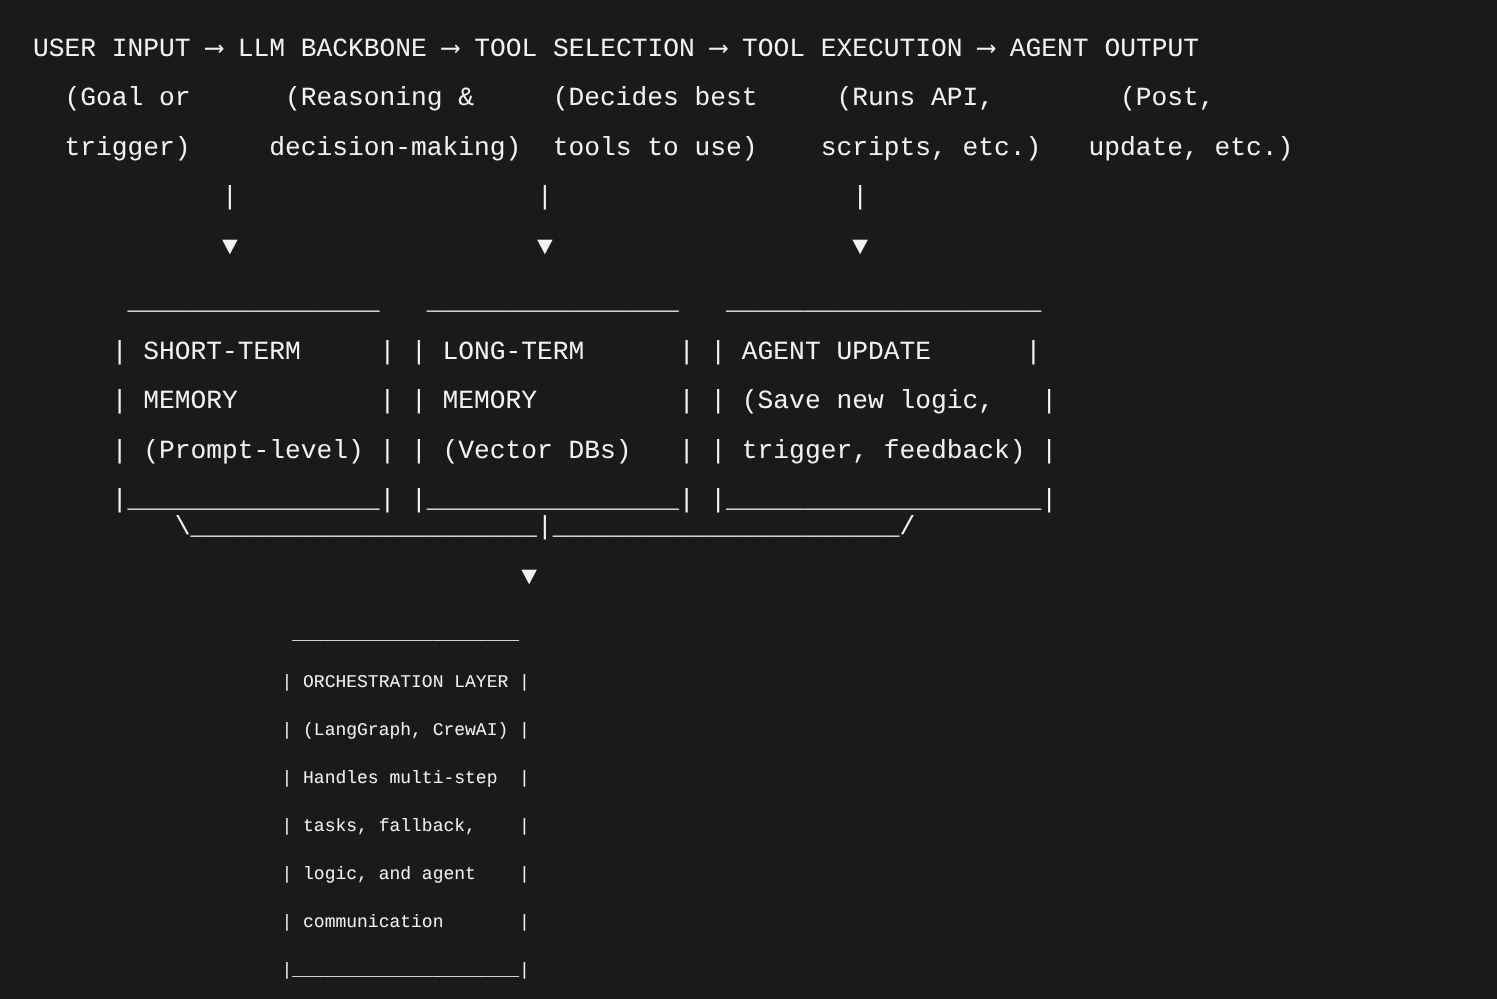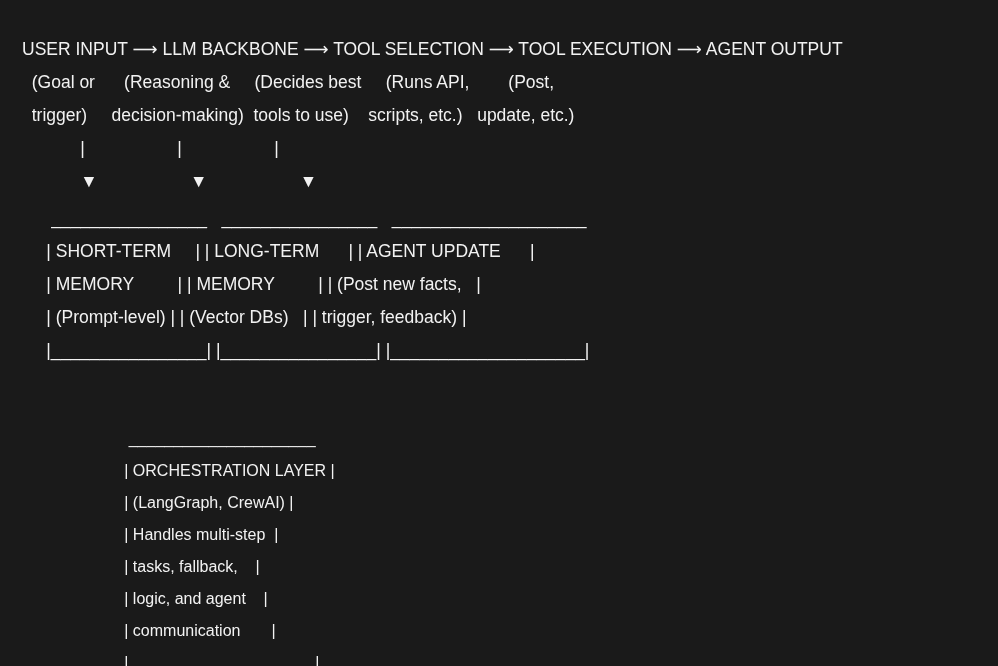--- a/index.html
+++ b/index.html
@@ -18,24 +18,23 @@
     background: #1a1a1a;
     font-family: "DejaVu Sans Mono", "Liberation Mono", monospace;
     color: #f2f2f2;
     -webkit-font-smoothing: antialiased;
   }
 
   
   .block {
     position: absolute;
     white-space: pre;
-    font-family: Liberation Sans, sans-serif;
+    font-family: Liberation Mono, monospace;
     color: #f2f2f2;
     letter-spacing: 0;
-    margin-top: 16px;
   }
 
   
   .pipeline {
     left: 22px;
     top: 17px;
     font-size: 17.5px;
     line-height: 33px;
   }
 
@@ -60,44 +59,46 @@
     left: 22px;
     top: 336px;
     font-size: 17.5px;
     line-height: 33px;
   }
 
   
   .orch {
     left: 22px;
     top: 407px;
-    font-size: 16px;
+    font-size: 12px;
     line-height: 32px;
   }
 
   .arrowhead { color: #f2f2f2; }
 </style>
 </head>
 <body style="background: rgb(26, 26, 26);">
 
 <div id="canvas" style="background: rgb(26, 26, 26); color: rgb(242, 242, 242);">
 
   <div class="block pipeline"><span>USER INPUT ⟶ LLM BACKBONE ⟶ TOOL SELECTION ⟶ TOOL EXECUTION ⟶ AGENT OUTPUT</span>
 <span>  (Goal or      (Reasoning &amp;     (Decides best     (Runs API,        (Post,</span>
 <span>  trigger)     decision-making)  tools to use)    scripts, etc.)   update, etc.)</span></div>
 
   <div class="block stems"><span>            |                   |                   |</span>
 <span class="arrowhead">            ▼                   ▼                   ▼</span></div>
 
   <div class="block memrow"><span>      ________________   ________________   ____________________</span>
 <span>     | SHORT-TERM     | | LONG-TERM      | | AGENT UPDATE      |</span>
-<span>     | MEMORY         | | MEMORY         | | (Post new facts,   |</span>
+<span>     | MEMORY         | | MEMORY         | | (Save new logic,   |</span>
 <span>     | (Prompt-level) | | (Vector DBs)   | | trigger, feedback) |</span>
 <span>     |________________| |________________| |____________________|</span></div>
 
+  <div class="block converge"><span>         \______________________|______________________/</span>
+<span class="arrowhead">                               ▼</span></div>
 
   <div class="block orch"><span>                        _____________________</span>
 <span>                       | ORCHESTRATION LAYER |</span>
 <span>                       | (LangGraph, CrewAI) |</span>
 <span>                       | Handles multi-step  |</span>
 <span>                       | tasks, fallback,    |</span>
 <span>                       | logic, and agent    |</span>
 <span>                       | communication       |</span>
 <span>                       |_____________________|</span></div>
 

